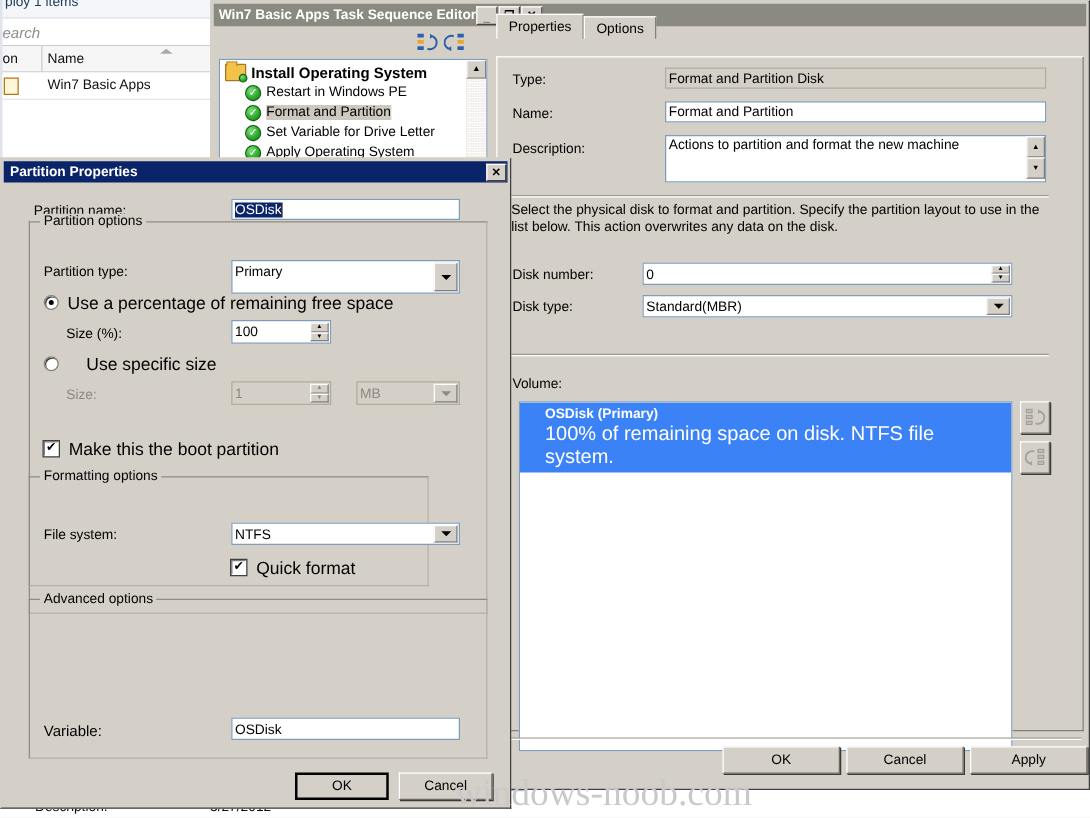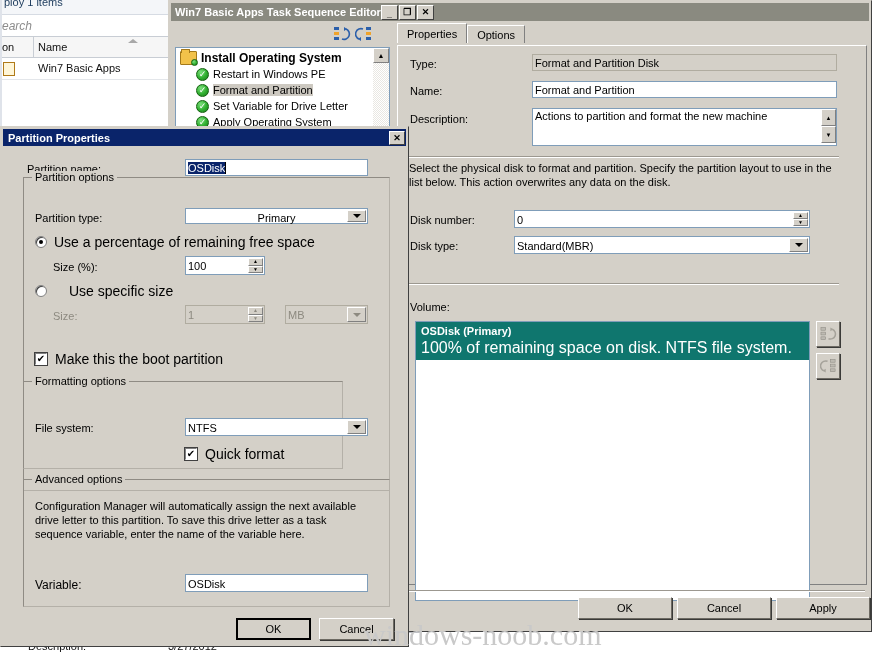--- a/index.html
+++ b/index.html
@@ -313,21 +313,21 @@
         </div>
       </div>
 
       <div class="sb">
         <div class="sb-btn">▲</div>
         <div class="sb-track"></div>
         <div class="sb-btn" style="position:absolute;bottom:0;left:0;right:0;">▼</div>
       </div>
     </div>
 
-    <div style="position:absolute;left:228px;top:24px;display:flex;align-items:flex-end;">
+    <div style="position:absolute;left:228px;top:12px;display:flex;align-items:flex-end;">
       <div class="tab active">Properties</div>
       <div class="tab">Options</div>
     </div>
 
     <div style="position:absolute;left:228px;top:44px;width:470px;height:540px;background:#d4d0c8;border-top:1px solid #ffffff;border-left:1px solid #ffffff;border-right:1px solid #808080;border-bottom:1px solid #808080;box-sizing:border-box;"></div>
 
     <div style="position:absolute;left:241px;top:57px;font-size:11px;">Type:</div>
     <div class="field readonly" style="position:absolute;left:363px;top:53px;width:305px;height:17px;line-height:15px;">Format and Partition Disk</div>
 
     <div style="position:absolute;left:241px;top:84px;font-size:11px;">Name:</div>
@@ -361,21 +361,21 @@
       <span>Standard(MBR)</span>
       <div class="ddbtn"></div>
     </div>
 
     <div class="hline" style="left:240px;top:282px;width:430px;"></div>
     <div class="hline2" style="left:240px;top:283px;width:430px;"></div>
 
     <div style="position:absolute;left:241px;top:300px;font-size:11px;">Volume:</div>
 
     <div style="position:absolute;left:246px;top:320px;width:395px;height:280px;background:#ffffff;border:1px solid #7f9db9;box-sizing:border-box;overflow:hidden;">
-      <div style="background:#0f766e;color:#ffffff;padding:3px 5px;">
+      <div style="background:#3b82f6;color:#ffffff;padding:3px 20px;">
         <div style="font-weight:bold;font-size:11px;">OSDisk (Primary)</div>
         <div style="font-size:16px;margin-top:2px;">100% of remaining space on disk. NTFS file system.</div>
       </div>
     </div>
 
     <div class="ico-btn-big" style="position:absolute;left:647px;top:320px;">
       <svg width="17" height="16" viewBox="0 0 18 16">
         <rect x="1" y="1" width="5" height="3" fill="#bdbab2" stroke="#8f8c85" stroke-width="0.6"></rect>
         <rect x="1" y="6" width="5" height="3" fill="#bdbab2" stroke="#8f8c85" stroke-width="0.6"></rect>
         <rect x="1" y="11" width="5" height="3" fill="#bdbab2" stroke="#8f8c85" stroke-width="0.6"></rect>
@@ -409,21 +409,21 @@
     <div style="position:absolute;left:26px;top:36px;font-size:11px;">Partition name:</div>
     <div class="field" style="position:absolute;left:184px;top:32px;width:183px;height:17px;line-height:15px;padding:1px 0 1px 2px;">
       <span style="background:#0a246a;color:#ffffff;">OSDisk</span><span style="border-left:1px solid #000;">&nbsp;</span>
     </div>
 
     <div class="grp" style="left:22px;top:50px;width:367px;height:314px;padding-left:40px;">
       <span class="grp-title">Partition options</span>
     </div>
 
     <div style="position:absolute;left:34px;top:85px;font-size:11px;">Partition type:</div>
-    <div class="field" style="position:absolute;left:184px;top:81px;width:183px;height:16px;line-height:16px;text-align:center;">
+    <div class="field" style="position:absolute;left:184px;top:81px;width:183px;height:27px;line-height:16px;">
       <span>Primary</span>
       <div class="ddbtn"></div>
     </div>
 
     <div style="position:absolute;left:34px;top:107px;display:flex;align-items:center;">
       <span class="radio checked"></span>
       <span class="lbl" style="margin-left:7px;">Use a percentage of remaining free space</span>
     </div>
 
     <div style="position:absolute;left:52px;top:134px;font-size:11px;">Size (%):</div>
@@ -467,21 +467,20 @@
       <div class="ddbtn"></div>
     </div>
     <div style="position:absolute;left:184px;top:319px;display:flex;align-items:center;">
       <span class="cbx checked"></span>
       <span class="lbl" style="margin-left:8px;">Quick format</span>
     </div>
 
     <div class="grp" style="left:22px;top:352px;width:367px;height:128px;">
       <span class="grp-title">Advanced options</span>
     </div>
-    <div style="position:absolute;left:34px;top:372px;width:340px;font-size:11px;line-height:14px;color:#000;">Configuration Manager will automatically assign the next available drive letter to this partition. To save this drive letter as a task sequence variable, enter the name of the variable here.</div>
     <div style="position:absolute;left:34px;top:451px;font-size:12px;">Variable:</div>
     <div class="field" style="position:absolute;left:184px;top:447px;width:183px;height:18px;line-height:16px;">OSDisk</div>
 
     <div class="btn default" style="position:absolute;left:235px;top:491px;width:75px;height:22px;">OK</div>
     <div class="btn" style="position:absolute;left:318px;top:491px;width:75px;height:22px;">Cancel</div>
   </div>
 
   <div id="watermark">windows-noob.com</div>
 
 </div>

